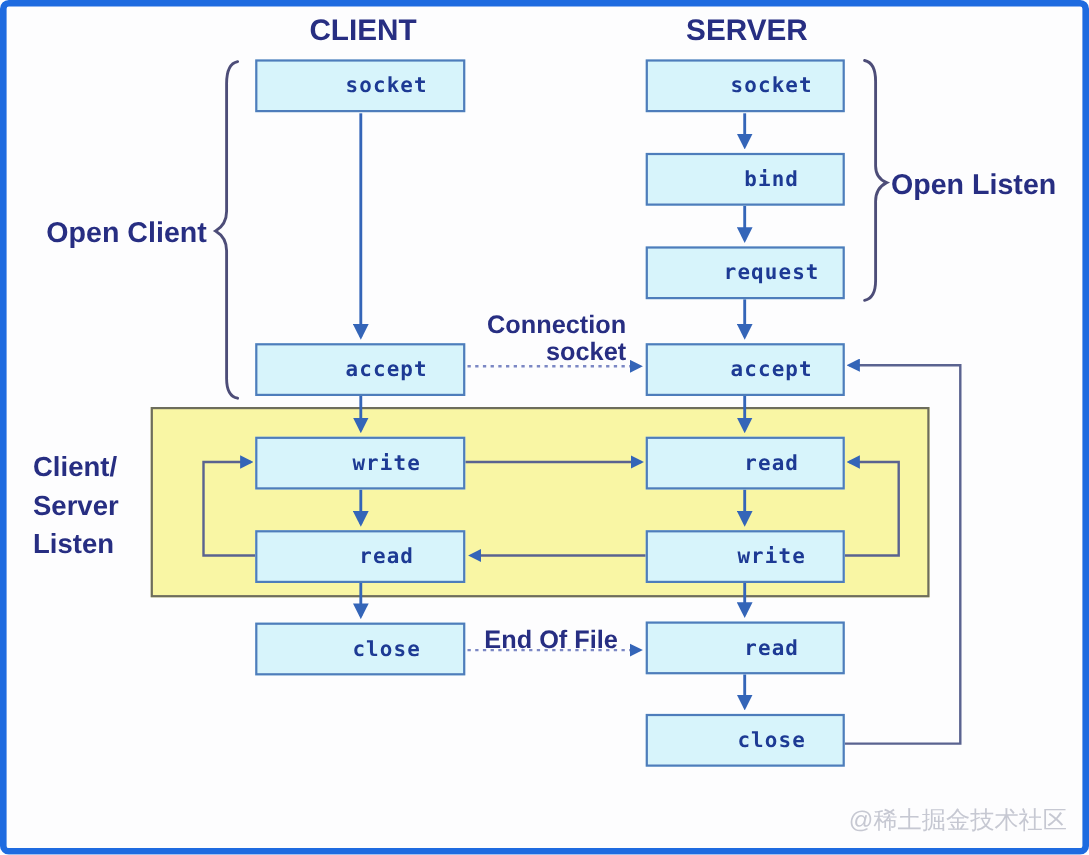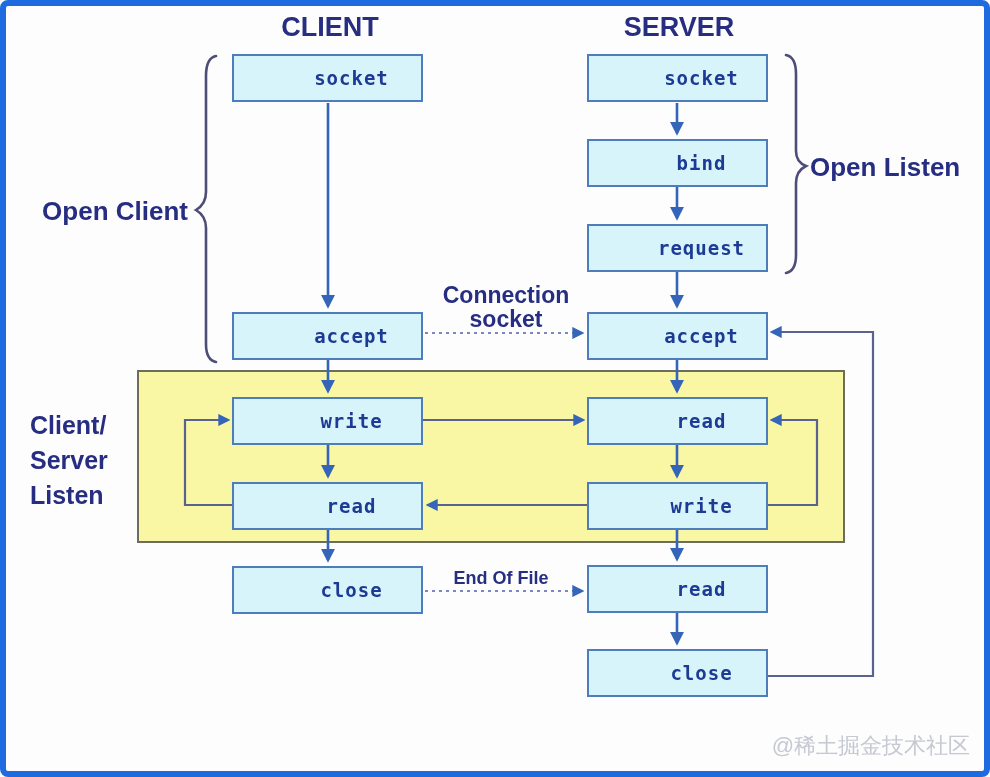--- a/index.html
+++ b/index.html
@@ -30,23 +30,23 @@
     font-family:"DejaVu Sans Mono",monospace;font-weight:bold;font-size:19px;
     color:var(--box-text,#1d3a94);letter-spacing:1px;padding-left:48px;
   }
   .cl{left:232px;width:191px;}
   .sv{left:587px;width:181px;}
   .lbl{position:absolute;z-index:30;color:var(--text-navy,#272e82);font-weight:bold;}
   .col-title{top:12px;font-size:27px;transform:translateX(-50%);}
   .open-client{top:196px;right:802px;font-size:26px;white-space:nowrap;}
   .open-listen{top:152px;left:810px;font-size:26px;white-space:nowrap;}
   .session-lbl{left:30px;top:408px;font-size:25px;line-height:35px;}
-  .conn-req{left:506px;top:283px;transform:translateX(-50%);text-align:center;
+  .conn-req{left:506px;top:283px;transform:translateX(-50%);text-align:right;
     font-size:23px;line-height:24px;white-space:nowrap;}
-  .eof{left:501px;top:568px;transform:translateX(-50%);font-size:18px;white-space:nowrap;}
+  .eof{left:501px;top:568px;transform:translateX(-50%);font-size:23px;white-space:nowrap;}
   .main-title{left:500px;top:717px;transform:translateX(-50%);font-size:38px;
     letter-spacing:1px;white-space:nowrap;}
   .watermark{position:absolute;right:20px;top:731px;z-index:30;font-size:22px;
     color:var(--watermark-gray,#c6c8d2);font-weight:normal;}
 </style>
 </head>
 <body>
 
 <div class="frame">
 

